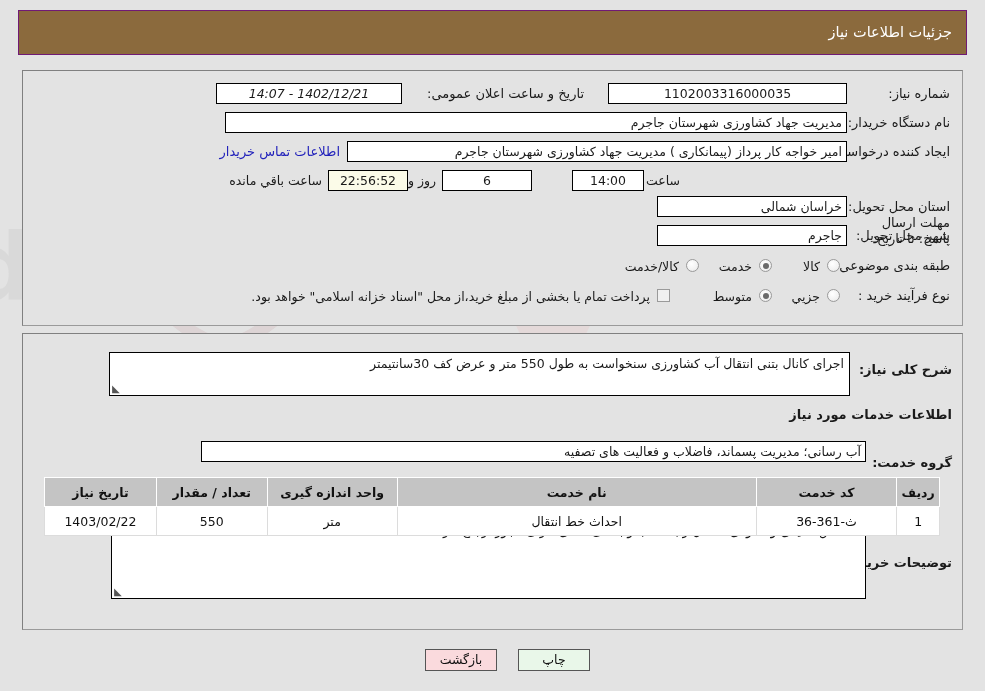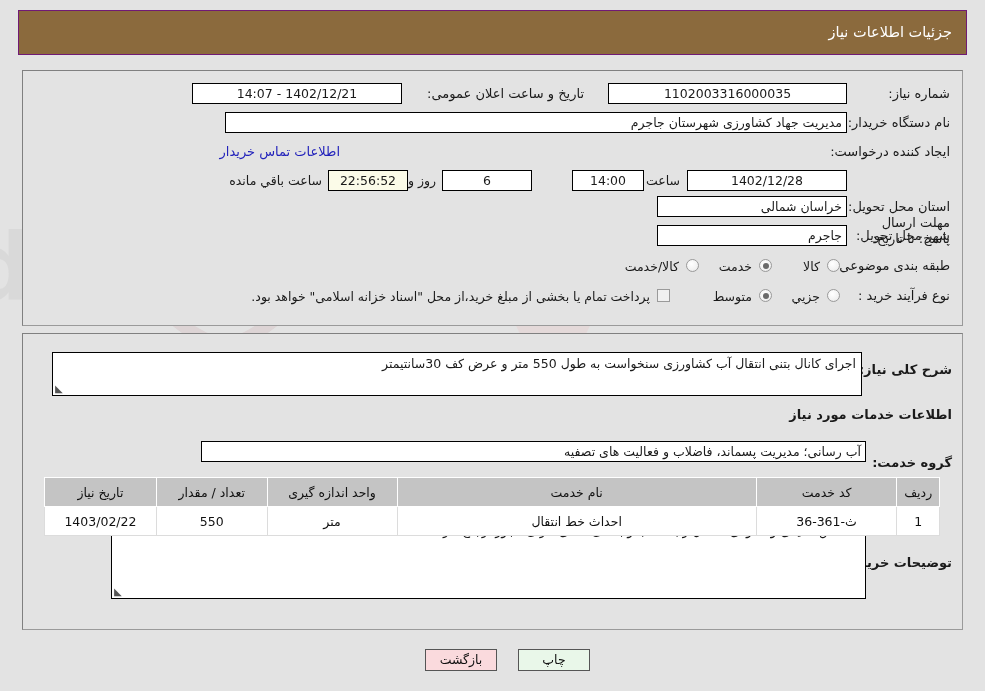--- a/index.html
+++ b/index.html
@@ -155,21 +155,21 @@
     left: 44px; top: 477px;
     width: 896px;
     border-collapse: collapse;
     background: #ffffff;
     z-index: 3;
     font-size: 12.5px;
   }
   .tbl th {
     background: #c4c4c4;
     border: 1px solid #ffffff;
-    font-weight: normal;
+    font-weight: bold;
     font-size: 12.5px;
     height: 26px;
     color: #111;
   }
   .tbl td {
     background: #ffffff;
     border: 1px solid #dcdcdc;
     height: 26px;
     text-align: center;
     color: #111;
@@ -210,30 +210,30 @@
 
 <div class="header-bar">
   <div class="header-title">جزئیات اطلاعات نیاز</div>
 </div>
 
 <div class="panel" id="panel-top">
 
   <div class="lbl" style="right:12px; top:15px;">شماره نیاز:</div>
   <div class="box ctr" style="right:115px; top:12px; width:239px;">1102003316000035</div>
   <div class="lbl" style="right:378px; top:15px;">تاریخ و ساعت اعلان عمومی:</div>
-  <div class="box ctr" style="right:560px; top:12px; width:210px;">1402/12/21 - 14:07</div>
+  <div class="box ctr" style="right:560px; top:12px; width:186px;font-style:italic;">1402/12/21 - 14:07</div>
 
   <div class="lbl" style="right:12px; top:44px;">نام دستگاه خریدار:</div>
   <div class="box rt" style="right:115px; top:41px; width:622px;">مدیریت جهاد کشاورزی شهرستان جاجرم</div>
 
   <div class="lbl" style="right:12px; top:73px;">ایجاد کننده درخواست:</div>
+  <div class="box rt" style="right:115px; top:70px; width:500px;">امیر خواجه  کار پرداز (پیمانکاری ) مدیریت جهاد کشاورزی شهرستان جاجرم</div>
   <div class="linklike" style="right:622px; top:73px;">اطلاعات تماس خریدار</div>
 
   <div class="lbl" style="right:12px; top:96px; width:96px; line-height:16px; white-space:normal;margin-top:48px;">مهلت ارسال پاسخ: تا تاریخ:</div>
-  <div class="box ctr" style="right:115px; top:99px; width:160px;">1402/12/28</div>
   <div class="plain" style="right:282px; top:102px;">ساعت</div>
   <div class="box ctr" style="right:318px; top:99px; width:72px;">14:00</div>
   <div class="box ctr" style="right:430px; top:99px; width:90px;">6</div>
   <div class="plain" style="right:526px; top:102px;">روز و</div>
   <div class="box ctr cream" style="right:554px; top:99px; width:80px;">22:56:52</div>
   <div class="plain" style="right:640px; top:102px;">ساعت باقي مانده</div>
 
   <div class="lbl" style="right:12px; top:128px;">استان محل تحویل:</div>
   <div class="box rt" style="right:115px; top:125px; width:190px;">خراسان شمالی</div>
 
@@ -253,21 +253,21 @@
   <div class="plain" style="right:142px; top:218px;">جزیي</div>
   <div class="radio on" style="right:190px; top:218px;"></div>
   <div class="plain" style="right:210px; top:218px;">متوسط</div>
   <div class="chk" style="right:292px; top:218px;"></div>
   <div class="plain" style="right:312px; top:218px;">پرداخت تمام یا بخشی از مبلغ خرید،از محل "اسناد خزانه اسلامی" خواهد بود.</div>
 </div>
 
 <div class="panel" id="panel-bottom">
 
   <div class="lbl bold" style="right:10px; top:28px;">شرح کلی نیاز:</div>
-  <div class="ta" style="right:100px; top:18px; width:810px; height:44px;">
+  <div class="ta" style="right:112px; top:18px; width:741px; height:44px;">
     <span>اجرای کانال بتنی انتقال آب کشاورزی سنخواست به طول 550 متر و عرض کف 30سانتیمتر</span>
     <span class="grip">◢</span>
   </div>
 
   <div class="lbl bold" style="right:10px; top:73px;">اطلاعات خدمات مورد نیاز</div>
 
   <div class="lbl bold" style="right:10px; top:121px;">گروه خدمت:</div>
   <div class="box rt" style="right:96px; top:107px; width:665px;">آب رسانی؛ مدیریت پسماند، فاضلاب و فعالیت های تصفیه</div>
 
   <div class="lbl bold" style="right:10px; top:221px;">توضیحات خریدار:</div>

